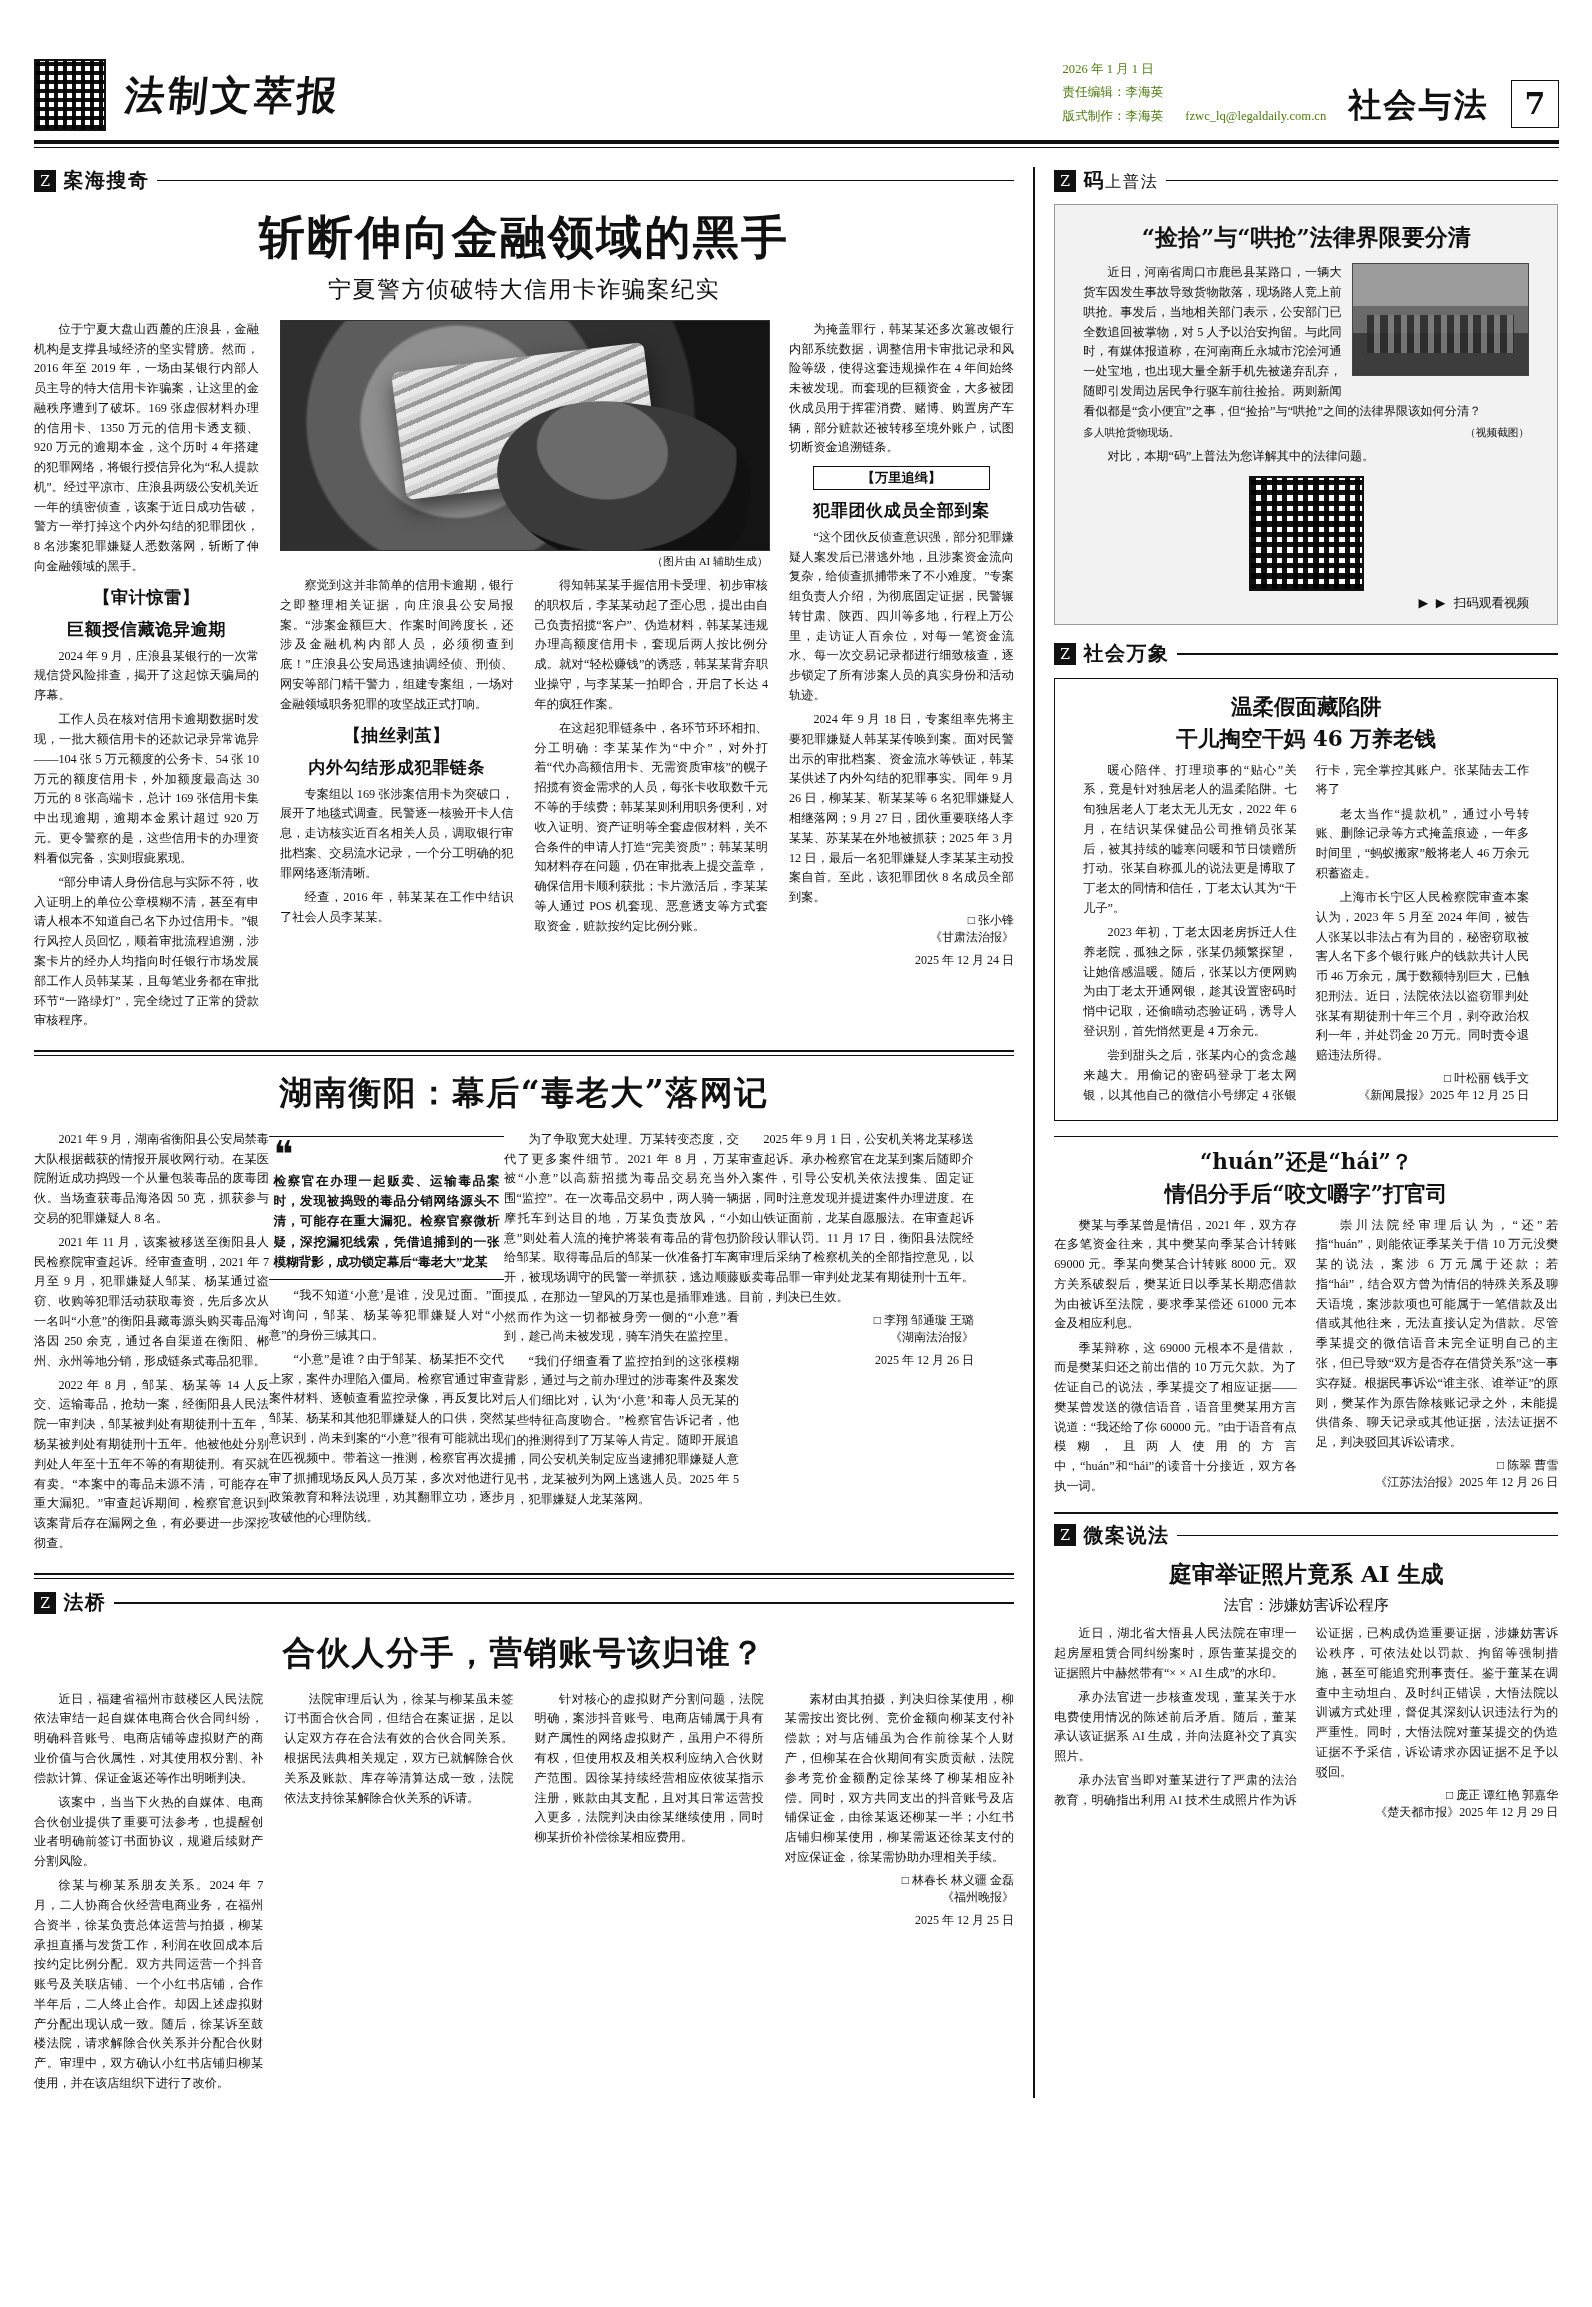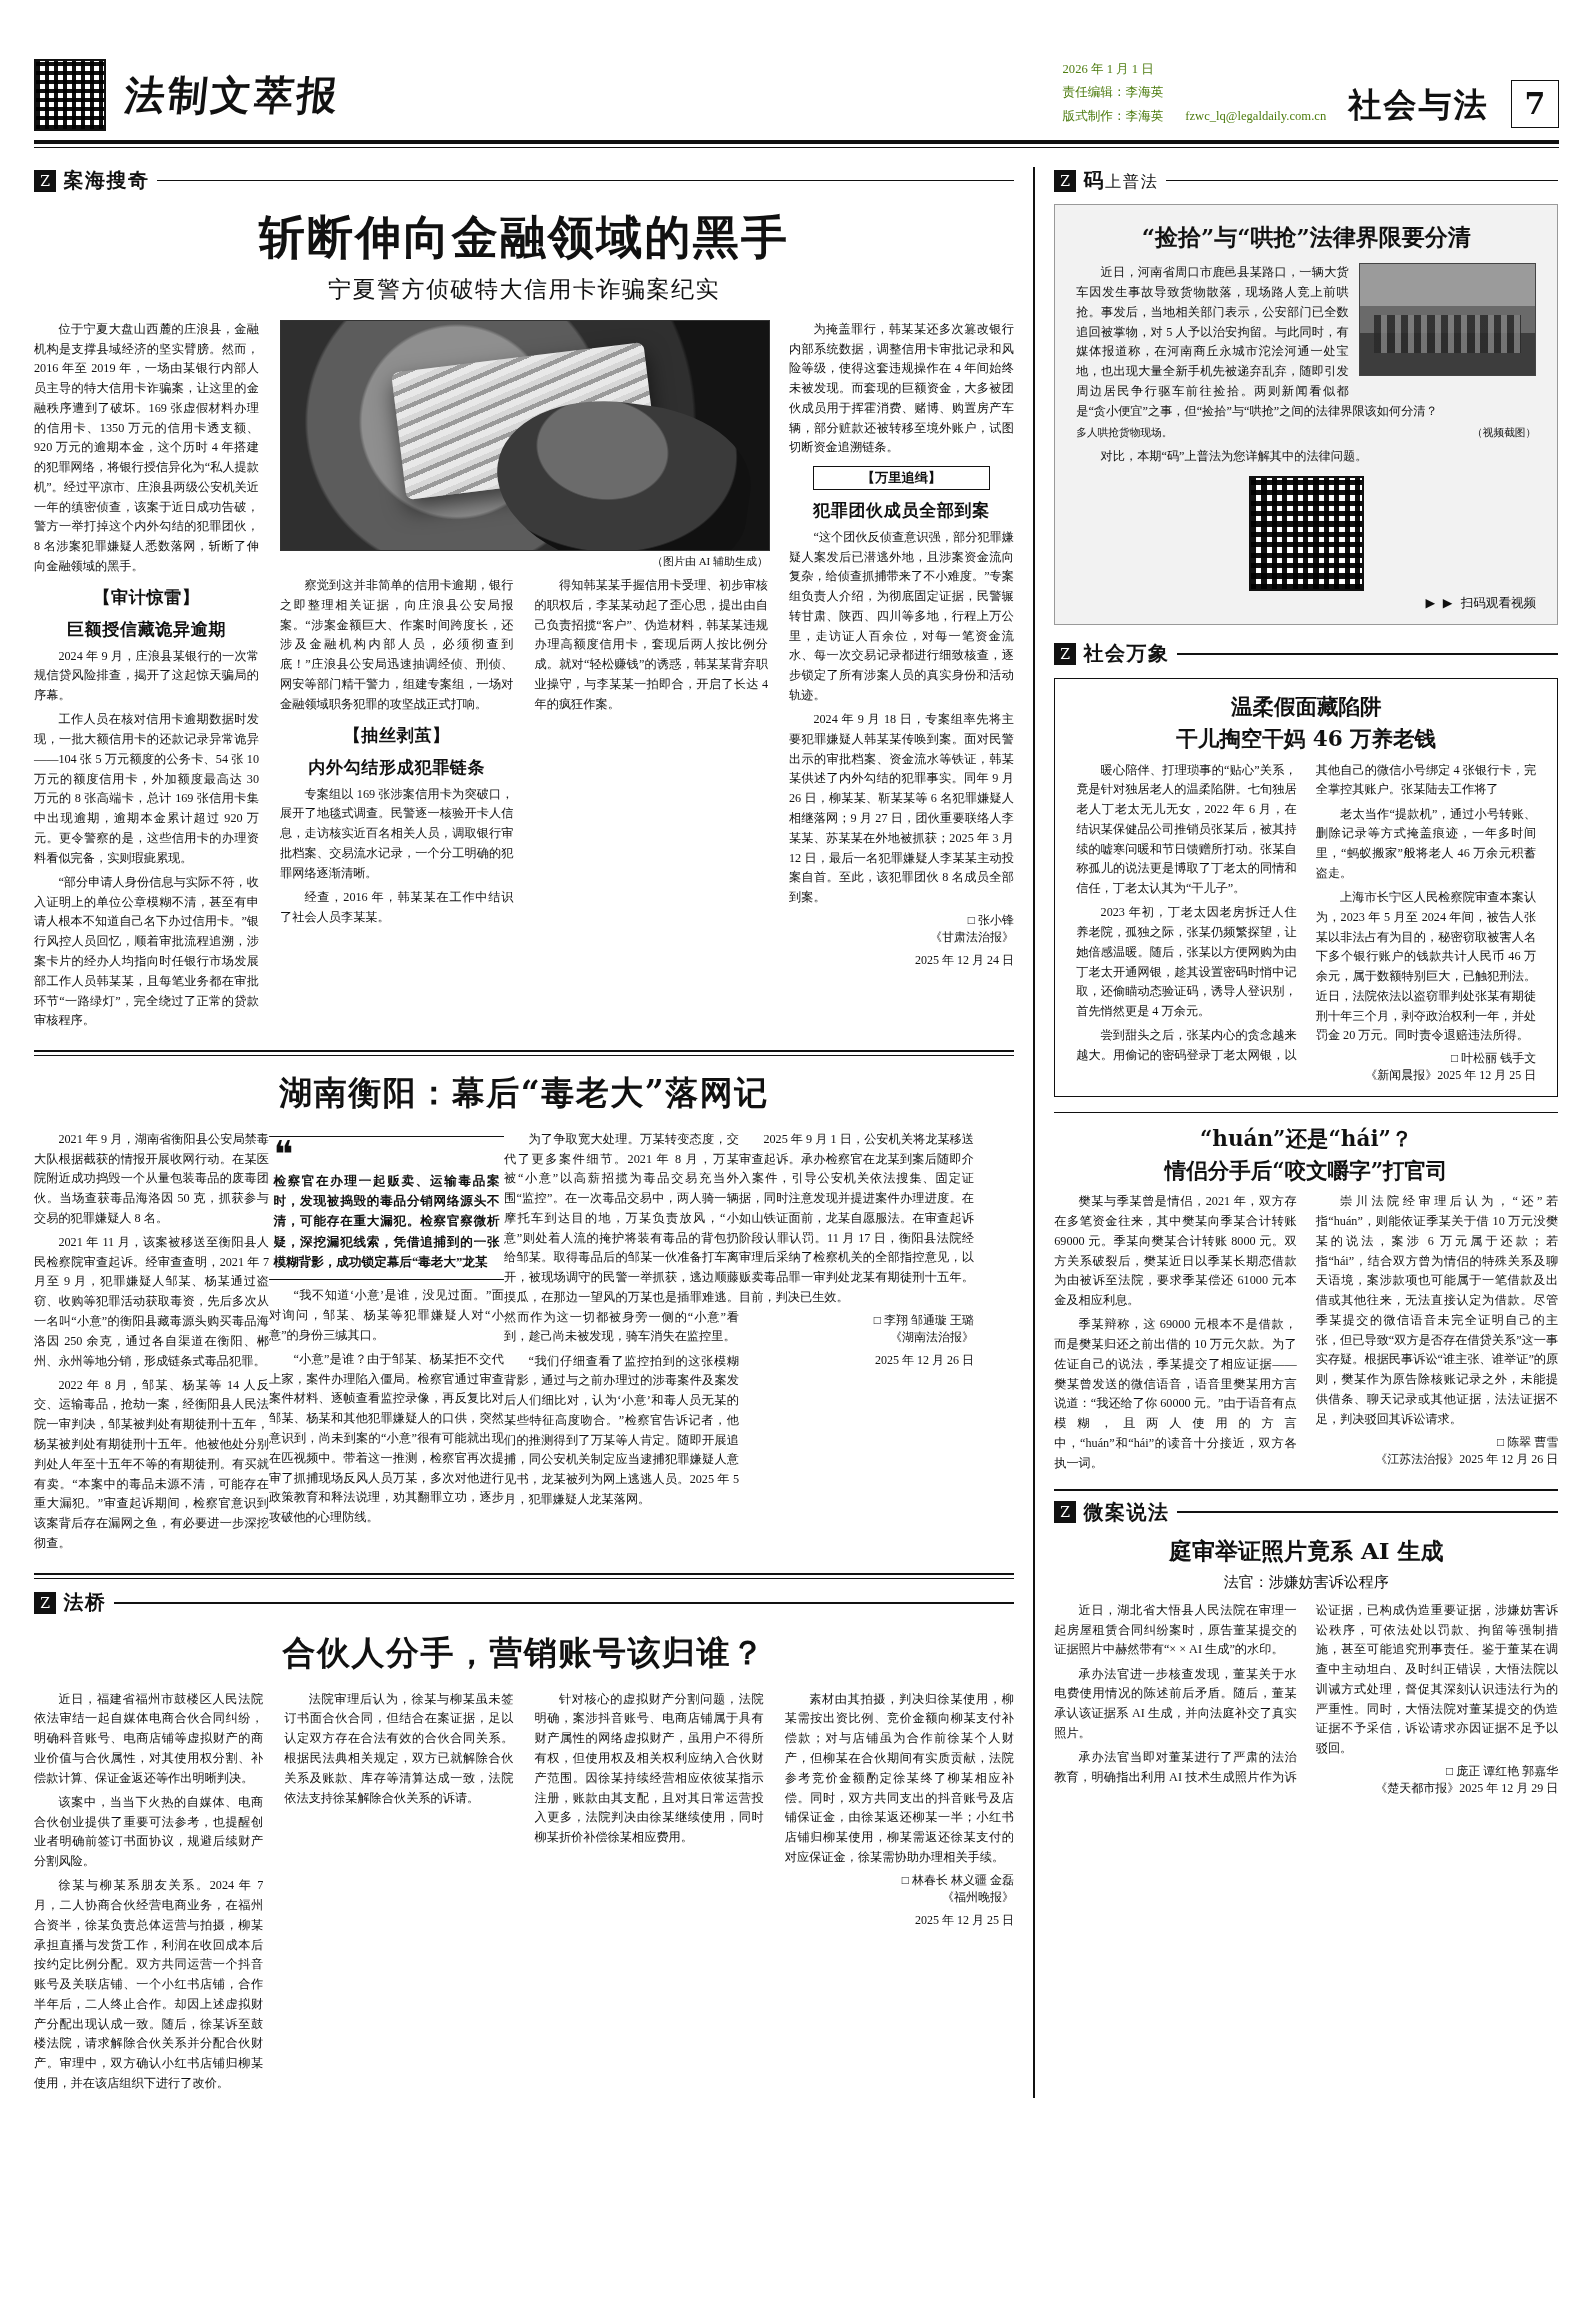--- a/index.html
+++ b/index.html
@@ -68,21 +68,21 @@
      background:radial-gradient(ellipse at 40% 30%, #6b6b6b 0 30%, #3a3a3a 31% 62%, #111 63% 100%);
      border-radius:50% 45% 40% 55%;transform:rotate(8deg);}
   .photo-cap{font-size:11px;text-align:right;margin:3px 0 7.4px;}
 
   
   .pullquote{border-top:1.5px solid #111;border-bottom:1.5px solid #111;padding:7.4px 4.4px;margin:6px 0;}
   .pullquote p{font-size:12.6px;line-height:1.6;text-align:justify;margin:0;font-weight:bold;}
   .bigquote{font-size:37px;line-height:.6;font-family:"DejaVu Serif",serif;}
 
   
-  .module{border:1.5px solid #111;padding:12px 21px;margin-bottom:15px;background:#fff;}
+  .module{border:1.5px solid #111;padding:12px 28px;margin-bottom:15px;background:#fff;}
   .module.soft{background:#f2f2f2;border:0.7px solid #999;}
   h3.rhead{font-family:"DejaVu Serif",serif;font-size:23px;text-align:center;margin:4.4px 0 10.4px;font-weight:bold;}
   h3.rhead2{font-family:"DejaVu Serif",serif;font-size:21.5px;text-align:center;margin:1.5px 0 3px;font-weight:bold;}
   .rphoto{width:175px;height:111px;float:right;margin:0 0 6px 10.4px;
      background:linear-gradient(180deg,#9b9b9b 0 38%,#6a6a6a 38% 62%,#3d3d3d 62% 100%);
      position:relative;overflow:hidden;border:0.7px solid #444;}
   .rphoto:after{content:"";position:absolute;left:8%;top:46%;width:84%;height:34%;
      background:repeating-linear-gradient(90deg,#2a2a2a 0 7.4px,#7d7d7d 7.4px 13.3px);opacity:.85;}
   .rcap{font-size:10.7px;text-align:center;clear:both;margin:1.5px 0 7.4px;display:flex;justify-content:space-between;}
   .qr2{width:111px;height:111px;margin:9px auto 4.4px;border:2.2px solid #111;background:
@@ -152,20 +152,21 @@
           <div style="display:flex;gap:21px;">
             <div style="width:234px;">
               <p class="t">察觉到这并非简单的信用卡逾期，银行之即整理相关证据，向庄浪县公安局报案。“涉案金额巨大、作案时间跨度长，还涉及金融机构内部人员，必须彻查到底！”庄浪县公安局迅速抽调经侦、刑侦、网安等部门精干警力，组建专案组，一场对金融领域职务犯罪的攻坚战正式打响。</p>
               <div class="subsec">【抽丝剥茧】</div>
               <div class="subsec">内外勾结形成犯罪链条</div>
               <p class="t">专案组以 169 张涉案信用卡为突破口，展开了地毯式调查。民警逐一核验开卡人信息，走访核实近百名相关人员，调取银行审批档案、交易流水记录，一个分工明确的犯罪网络逐渐清晰。</p>
               <p class="t">经查，2016 年，韩某某在工作中结识了社会人员李某某。</p>
             </div>
             <div style="width:234px;">
               <p class="t">得知韩某某手握信用卡受理、初步审核的职权后，李某某动起了歪心思，提出由自己负责招揽“客户”、伪造材料，韩某某违规办理高额度信用卡，套现后两人按比例分成。就对“轻松赚钱”的诱惑，韩某某背弃职业操守，与李某某一拍即合，开启了长达 4 年的疯狂作案。</p>
+              <p class="t">在这起犯罪链条中，各环节环环相扣、分工明确：李某某作为“中介”，对外打着“代办高额信用卡、无需资质审核”的幌子招揽有资金需求的人员，每张卡收取数千元不等的手续费；韩某某则利用职务便利，对收入证明、资产证明等全套虚假材料，关不合条件的申请人打造“完美资质”；韩某某明知材料存在问题，仍在审批表上提交盖章，确保信用卡顺利获批；卡片激活后，李某某等人通过 POS 机套现、恶意透支等方式套取资金，赃款按约定比例分账。</p>
             </div>
           </div>
         </div>
         <div style="width:235px;">
           <p class="t">为掩盖罪行，韩某某还多次篡改银行内部系统数据，调整信用卡审批记录和风险等级，使得这套违规操作在 4 年间始终未被发现。而套现的巨额资金，大多被团伙成员用于挥霍消费、赌博、购置房产车辆，部分赃款还被转移至境外账户，试图切断资金追溯链条。</p>
           <div class="boxlabel">【万里追缉】</div>
           <div class="subsec">犯罪团伙成员全部到案</div>
           <p class="t">“这个团伙反侦查意识强，部分犯罪嫌疑人案发后已潜逃外地，且涉案资金流向复杂，给侦查抓捕带来了不小难度。”专案组负责人介绍，为彻底固定证据，民警辗转甘肃、陕西、四川等多地，行程上万公里，走访证人百余位，对每一笔资金流水、每一次交易记录都进行细致核查，逐步锁定了所有涉案人员的真实身份和活动轨迹。</p>
           <p class="t">2024 年 9 月 18 日，专案组率先将主要犯罪嫌疑人韩某某传唤到案。面对民警出示的审批档案、资金流水等铁证，韩某某供述了内外勾结的犯罪事实。同年 9 月 26 日，柳某某、靳某某等 6 名犯罪嫌疑人相继落网；9 月 27 日，团伙重要联络人李某某、苏某某在外地被抓获；2025 年 3 月 12 日，最后一名犯罪嫌疑人李某某主动投案自首。至此，该犯罪团伙 8 名成员全部到案。</p>
           <p class="sig">□ 张小锋</p>

